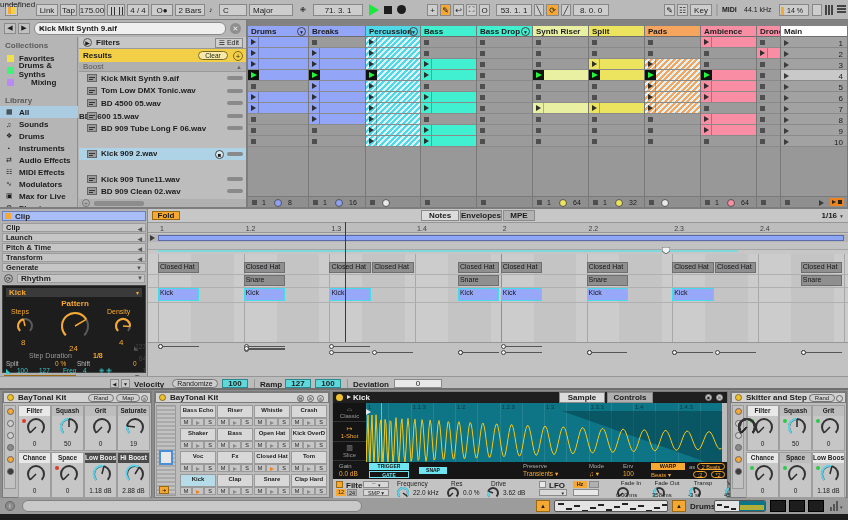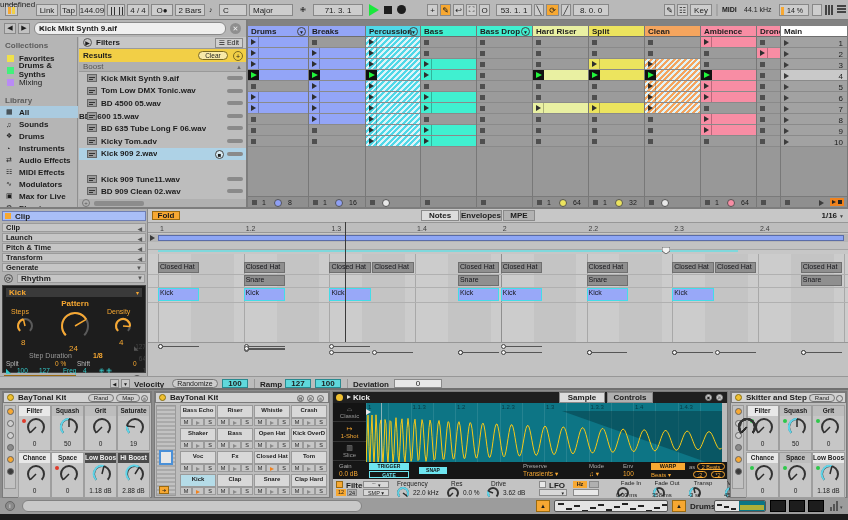--- a/index.html
+++ b/index.html
@@ -14,21 +14,21 @@
 <body>
 
 <div id="root">
     <div class="a" style="left: 0px; top: 0px; width: 848px; height: 20px; background: rgb(185, 185, 185); border-bottom: 1px solid rgb(125, 125, 125);">
       <div class="a" style="left: 5px; top: 4px; width: 13px; height: 12px; background: rgb(205, 205, 205); border: 1px solid rgb(136, 136, 136);">
         <div style="position:absolute;left:2px;top:2px;width:3px;height:7px;background:#f7a832"></div>
         <div style="position:absolute;left:6px;top:2px;width:3px;height:7px;background:#f0d048"></div>
       </div>
       <div class="a" style="left: 36px; top: 4px; width: 22px; height: 12px; background: rgb(205, 205, 205); border: 1px solid rgb(136, 136, 136); display: flex; align-items: center; justify-content: center;">Link</div>
       <div class="a" style="left: 60px; top: 4px; width: 17px; height: 12px; background: rgb(205, 205, 205); border: 1px solid rgb(136, 136, 136); display: flex; align-items: center; justify-content: center;">Tap</div>
-      <div class="a" style="left: 79px; top: 4px; width: 26px; height: 12px; background: rgb(205, 205, 205); border: 1px solid rgb(136, 136, 136); display: flex; align-items: center; justify-content: center;">144.09</div>
+      <div class="a" style="left: 79px; top: 4px; width: 26px; height: 12px; background: rgb(205, 205, 205); border: 1px solid rgb(136, 136, 136); display: flex; align-items: center; justify-content: center;">175.00</div>
       <div class="a" style="">undefined</div>
       <div class="a" style="left: 107px; top: 4px; width: 18px; height: 12px; background: rgb(205, 205, 205); border: 1px solid rgb(136, 136, 136);">
         <div style="position:absolute;left:3px;top:2px;width:1px;height:8px;background:#333"></div>
         <div style="position:absolute;left:6px;top:2px;width:1px;height:8px;background:#333"></div>
         <div style="position:absolute;left:11px;top:2px;width:1px;height:8px;background:#333"></div>
         <div style="position:absolute;left:14px;top:2px;width:1px;height:8px;background:#333"></div>
       </div>
       <div class="a" style="left: 127px; top: 4px; width: 22px; height: 12px; background: rgb(205, 205, 205); border: 1px solid rgb(136, 136, 136); display: flex; align-items: center; justify-content: center;">4 / 4</div>
       <div class="a" style="left: 151px; top: 4px; width: 22px; height: 12px; background: rgb(205, 205, 205); border: 1px solid rgb(136, 136, 136); display: flex; align-items: center; justify-content: center;">O●</div>
       <div class="a" style="left: 175px; top: 4px; width: 30px; height: 12px; background: rgb(205, 205, 205); border: 1px solid rgb(136, 136, 136); display: flex; align-items: center; justify-content: center;">2 Bars</div>
@@ -85,21 +85,21 @@
       <div class="a" style="left: 0px; top: 32px; width: 78px; height: 12px; display: flex; align-items: center;">
         <div class="a" style="margin-left: 7px; width: 7px; height: 7px; background: rgb(240, 225, 74); position: static;"></div>
         <div class="a" style="margin-left: 5px; position: static; font-weight: bold;">Favorites</div>
       </div>
       <div class="a" style="left: 0px; top: 44px; width: 78px; height: 12px; display: flex; align-items: center;">
         <div class="a" style="margin-left: 7px; width: 7px; height: 7px; background: rgb(66, 240, 123); position: static;"></div>
         <div class="a" style="margin-left: 5px; position: static; font-weight: bold;">Drums &amp; Synths</div>
       </div>
       <div class="a" style="left: 0px; top: 56px; width: 78px; height: 12px; display: flex; align-items: center;">
         <div class="a" style="margin-left: 7px; width: 7px; height: 7px; background: rgb(185, 138, 245); position: static;"></div>
-        <div class="a" style="margin-left: 5px; position: static; font-weight: normal;">Mixing</div>
+        <div class="a" style="margin-left: 17px; position: static; font-weight: bold;">Mixing</div>
       </div>
       <div class="a" style="left: 5px; top: 76px; color: rgb(92, 92, 92); font-weight: bold;">Library</div>
       <div class="a" style="left: 0px; top: 86px; width: 78px; height: 12px; display: flex; align-items: center; background: rgb(170, 203, 224);">
         <div class="a" style="margin-left: 6px; position: static; width: 9px; font-size: 7px;">▦</div>
         <div class="a" style="margin-left: 4px; position: static; font-weight: bold;">All</div>
       </div>
       <div class="a" style="left: 0px; top: 98px; width: 78px; height: 12px; display: flex; align-items: center;">
         <div class="a" style="margin-left: 6px; position: static; width: 9px; font-size: 7px;">♫</div>
         <div class="a" style="margin-left: 4px; position: static; font-weight: bold;">Sounds</div>
       </div>
@@ -178,29 +178,21 @@
             <div style="position:absolute;left:1px;top:4px;width:4px;height:1px;background:#333"></div>
           </div>
           <div class="a" style="position: static; font-weight: bold; max-width: 112px; overflow: hidden; white-space: nowrap;">BD 2600 15.wav</div>
           <div class="a" style="position: absolute; right: 3px; top: 4px; width: 16px; height: 4px; background: rgb(138, 138, 138); border-radius: 2px;"></div>
         </div>
         <div class="a" style="left: 0px; top: 85.4px; width: 167px; height: 12.6px; display: flex; align-items: center;">
           <div class="a" style="left: 8px; top: 2px; width: 10px; height: 8px; background: rgb(154, 154, 154); border: 1px solid rgb(102, 102, 102);">
             <div style="position:absolute;left:1px;top:2px;width:6px;height:1px;background:#333"></div>
             <div style="position:absolute;left:1px;top:4px;width:4px;height:1px;background:#333"></div>
           </div>
-          <div class="a" style="margin-left: 22px; position: static; font-weight: bold; max-width: 112px; overflow: hidden; white-space: nowrap;">BD 635 Tube Long F 06.wav</div>
-          <div class="a" style="position: absolute; right: 3px; top: 4px; width: 16px; height: 4px; background: rgb(138, 138, 138); border-radius: 2px;"></div>
-        </div>
-        <div class="a" style="left: 0px; top: 98px; width: 167px; height: 12.6px; display: flex; align-items: center;">
-          <div class="a" style="left: 8px; top: 2px; width: 10px; height: 8px; background: rgb(154, 154, 154); border: 1px solid rgb(102, 102, 102);">
-            <div style="position:absolute;left:1px;top:2px;width:6px;height:1px;background:#333"></div>
-            <div style="position:absolute;left:1px;top:4px;width:4px;height:1px;background:#333"></div>
-          </div>
-          <div class="a" style="margin-left: 22px; position: static; font-weight: bold; max-width: 112px; overflow: hidden; white-space: nowrap;">Kicky Tom.adv</div>
+          <div class="a" style="margin-left: 22px; position: static; font-weight: bold; max-width: 112px; overflow: hidden; white-space: nowrap;">BD 909 Tube Long F 06.wav</div>
           <div class="a" style="position: absolute; right: 3px; top: 4px; width: 16px; height: 4px; background: rgb(138, 138, 138); border-radius: 2px;"></div>
         </div>
         <div class="a" style="left: 0px; top: 110.6px; width: 167px; height: 12.6px; display: flex; align-items: center; background: rgb(174, 210, 230);">
           <div class="a" style="left: 8px; top: 2px; width: 10px; height: 8px; background: rgb(154, 154, 154); border: 1px solid rgb(102, 102, 102);">
             <div style="position:absolute;left:1px;top:2px;width:6px;height:1px;background:#333"></div>
             <div style="position:absolute;left:1px;top:4px;width:4px;height:1px;background:#333"></div>
           </div>
           <div class="a" style="margin-left: 22px; position: static; font-weight: bold; max-width: 112px; overflow: hidden; white-space: nowrap;">Kick 909 2.wav</div>
           <div class="a" style="position: absolute; right: 22px; top: 2px; width: 9px; height: 9px; border-radius: 50%; border: 1px solid rgb(68, 68, 68); background: rgb(216, 236, 245); text-align: center; line-height: 8px; font-size: 6px;">■</div>
           <div class="a" style="position: absolute; right: 3px; top: 4px; width: 16px; height: 4px; background: rgb(138, 138, 138); border-radius: 2px;"></div>
@@ -511,21 +503,21 @@
         </div>
         <div class="a" style="left: 0px; top: 110px; width: 55px; height: 11px; border-bottom: 1px solid rgb(138, 138, 138); background: rgb(155, 155, 155);">
           <div class="a" style="left: 3px; top: 3px; width: 5px; height: 5px; background: rgb(79, 79, 79);"></div>
         </div>
         <div class="a" style="left: 0px; top: 170px; width: 55px; height: 11px; background: rgb(143, 143, 143); border-top: 1px solid rgb(122, 122, 122); display: flex; align-items: center;">
           <div class="a" style="left: 4px; top: 3px; width: 5px; height: 5px; background: rgb(79, 79, 79); position: absolute;"></div>
         </div>
       </div>
       <div class="a" style="left: 285px; top: 6px; width: 56px; height: 181px; border-right: 1px solid rgb(120, 120, 120); background: rgb(152, 152, 152);">
         <div class="a" style="left: 0px; top: 0px; width: 55px; height: 11px; background: rgb(233, 240, 162); border-bottom: 1px solid rgb(110, 110, 110); display: flex; align-items: center; overflow: hidden;">
-          <div class="a" style="margin-left: 3px; position: static; font-weight: bold; white-space: nowrap;">Hard Riser</div>
+          <div class="a" style="margin-left: 3px; position: static; font-weight: bold; white-space: nowrap;">Synth Riser</div>
         </div>
         <div class="a" style="left: 0px; top: 11px; width: 55px; height: 11px; border-bottom: 1px solid rgb(138, 138, 138); background: rgb(155, 155, 155);">
           <div class="a" style="left: 3px; top: 3px; width: 5px; height: 5px; background: rgb(79, 79, 79);"></div>
         </div>
         <div class="a" style="left: 0px; top: 22px; width: 55px; height: 11px; border-bottom: 1px solid rgb(138, 138, 138); background: rgb(155, 155, 155);">
           <div class="a" style="left: 3px; top: 3px; width: 5px; height: 5px; background: rgb(79, 79, 79);"></div>
         </div>
         <div class="a" style="left: 0px; top: 33px; width: 55px; height: 11px; border-bottom: 1px solid rgb(138, 138, 138); background: rgb(155, 155, 155);">
           <div class="a" style="left: 3px; top: 3px; width: 5px; height: 5px; background: rgb(79, 79, 79);"></div>
         </div>
@@ -608,21 +600,21 @@
         </div>
         <div class="a" style="left: 0px; top: 170px; width: 55px; height: 11px; background: rgb(143, 143, 143); border-top: 1px solid rgb(122, 122, 122); display: flex; align-items: center;">
           <div class="a" style="left: 4px; top: 3px; width: 5px; height: 5px; background: rgb(79, 79, 79); position: absolute;"></div>
           <div class="a" style="left: 14px; top: 1.5px; position: absolute; font-size: 7px;">1</div>
           <div class="a" style="left: 26px; top: 1.5px; width: 8px; height: 8px; border-radius: 50%; background: rgb(236, 228, 94); border: 1px solid rgb(85, 85, 85); position: absolute;"></div>
           <div class="a" style="left: 40px; top: 1.5px; position: absolute; font-size: 7px;">32</div>
         </div>
       </div>
       <div class="a" style="left: 397px; top: 6px; width: 56px; height: 181px; border-right: 1px solid rgb(120, 120, 120); background: rgb(152, 152, 152);">
         <div class="a" style="left: 0px; top: 0px; width: 55px; height: 11px; background: rgb(245, 165, 94); border-bottom: 1px solid rgb(110, 110, 110); display: flex; align-items: center; overflow: hidden;">
-          <div class="a" style="margin-left: 3px; position: static; font-weight: bold; white-space: nowrap;">Clean</div>
+          <div class="a" style="margin-left: 3px; position: static; font-weight: bold; white-space: nowrap;">Pads</div>
         </div>
         <div class="a" style="left: 0px; top: 11px; width: 55px; height: 11px; border-bottom: 1px solid rgb(138, 138, 138); background: rgb(155, 155, 155);">
           <div class="a" style="left: 3px; top: 3px; width: 5px; height: 5px; background: rgb(79, 79, 79);"></div>
         </div>
         <div class="a" style="left: 0px; top: 22px; width: 55px; height: 11px; border-bottom: 1px solid rgb(138, 138, 138); background: rgb(155, 155, 155);">
           <div class="a" style="left: 3px; top: 3px; width: 5px; height: 5px; background: rgb(79, 79, 79);"></div>
         </div>
         <div class="a" style="left: 0px; top: 33px; width: 55px; height: 11px; border-bottom: 1px solid rgb(138, 138, 138); background: rgb(155, 155, 155);">
           <div class="a" style="left: 0px; top: 0px; width: 55px; height: 10px; background-image: repeating-linear-gradient(135deg, rgb(245, 165, 94) 0px, rgb(245, 165, 94) 2px, rgb(223, 244, 248) 2px, rgb(223, 244, 248) 4px);">
             <div class="a" style="left: 3px; top: 2px; width: 0px; height: 0px; border-top: 3px solid transparent; border-bottom: 3px solid transparent; border-left: 5px solid rgb(46, 46, 46);"></div>

